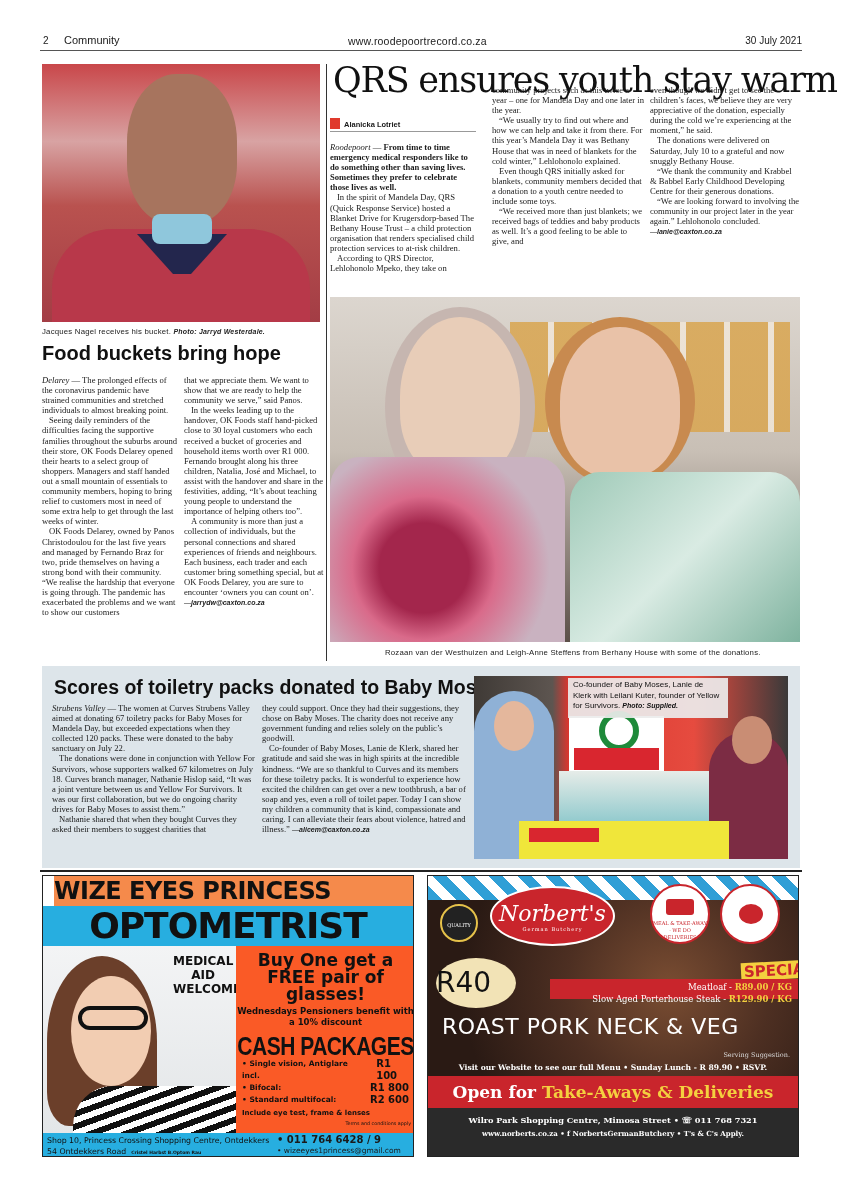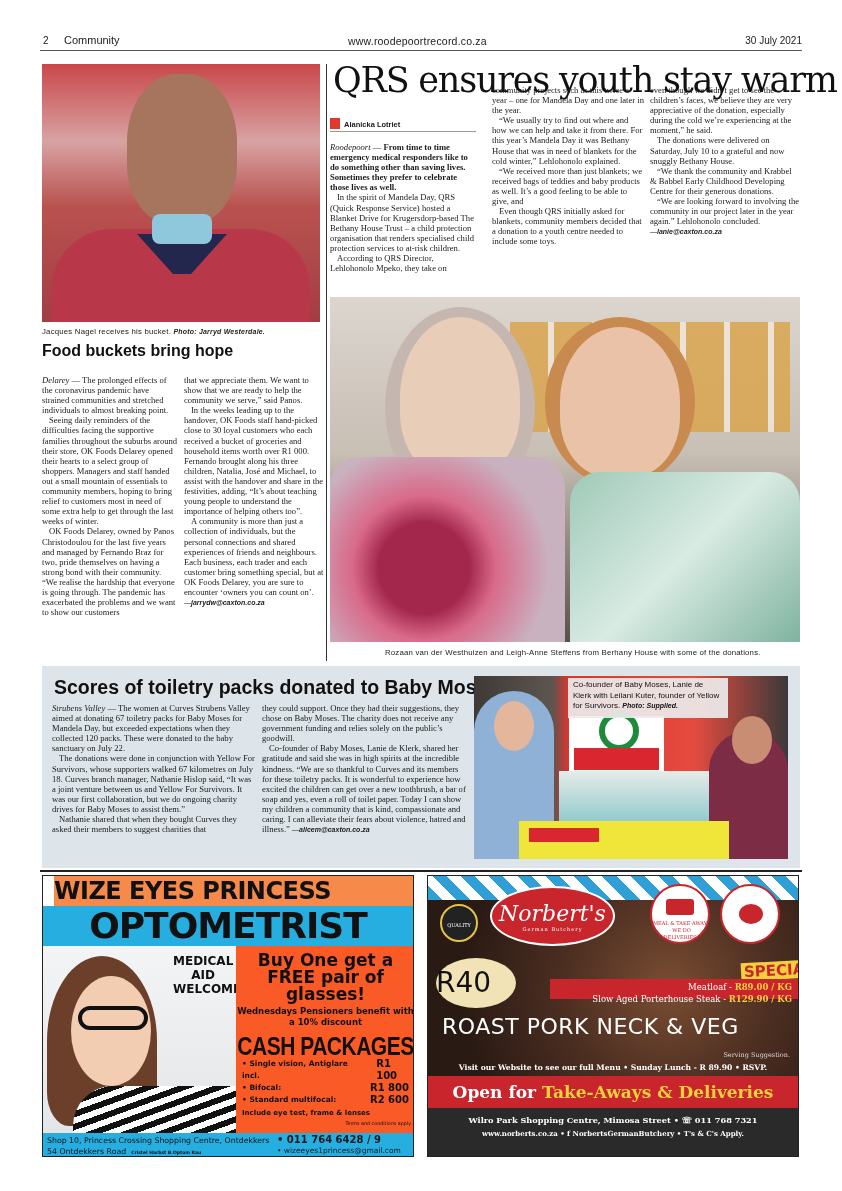--- a/index.html
+++ b/index.html
@@ -52,21 +52,21 @@
   .cap-box { left: 568px; top: 678px; width: 160px; height: 40px; background: rgba(235,235,235,0.92);
     font-family: "Liberation Sans", sans-serif; font-size: 8px; line-height: 10.5px; padding: 2px 5px; color:#111; }
   .cap-box i { font-weight: bold; font-size: 7px; }
 
   
   .caption { font-family: "Liberation Sans", sans-serif; font-size: 7.8px; color:#222; letter-spacing: 0.2px; white-space: nowrap; }
   .caption .credit { font-style: italic; font-weight: bold; font-size: 7px; }
 
   
   .h-qrs { left: 333px; top: 60px; font-family: "DejaVu Serif", serif; font-size: 35px; letter-spacing: -1.2px; font-weight: normal; color:#111; white-space: nowrap; }
-  .h-food { left: 42px; top: 342px; font-family: "Liberation Sans", sans-serif; font-size: 16px; color:#111; white-space: nowrap; }
+  .h-food { left: 42px; top: 342px; font-family: "Liberation Sans", sans-serif; font-size: 20px; color:#111; white-space: nowrap; }
   .h-baby { left: 54px; top: 676px; font-family: "Liberation Sans", sans-serif; font-size: 19.5px; color:#111; white-space: nowrap; }
   .vrule { left: 326px; top: 64px; width: 1px; height: 597px; background:#333; }
 
   
   .byline { left: 330px; top: 118px; width: 146px; height: 14px; border-bottom: 1px solid #999; font-family: "Liberation Sans", sans-serif; font-size: 7.5px; font-weight: bold; }
   .byline .sq { display:inline-block; width: 10px; height: 11px; background:#e03a2d; vertical-align: -2px; margin-right: 4px; }
 
   
   .col { font-family: "Liberation Serif", serif; font-size: 8.6px; line-height: 10.1px; color:#1a1a1a; text-align: left; }
   .col p { text-indent: 7px; }
@@ -163,22 +163,22 @@
 </div>
 
 <div class="abs col c-qrs1">
   <p class="first"><span class="place">Roodepoort</span> — <span class="lead">From time to time emergency medical responders like to do something other than saving lives. Sometimes they prefer to celebrate those lives as well.</span></p>
   <p>In the spirit of Mandela Day, QRS (Quick Response Service) hosted a Blanket Drive for Krugersdorp-based The Bethany House Trust – a child protection organisation that renders specialised child protection services to at-risk children.</p>
   <p>According to QRS Director, Lehlohonolo Mpeko, they take on</p>
 </div>
 <div class="abs col c-qrs2">
   <p class="first">community projects such as this twice a year – one for Mandela Day and one later in the year.</p>
   <p>“We usually try to find out where and how we can help and take it from there. For this year’s Mandela Day it was Bethany House that was in need of blankets for the cold winter,” Lehlohonolo explained.</p>
+  <p>Even though QRS initially asked for blankets, community members decided that a donation to a youth centre needed to include some toys.</p>
   <p>“We received more than just blankets; we received bags of teddies and baby products as well. It’s a good feeling to be able to give, and</p>
-  <p>Even though QRS initially asked for blankets, community members decided that a donation to a youth centre needed to include some toys.</p>
 </div>
 <div class="abs col c-qrs3">
   <p class="first">even though we didn’t get to see the children’s faces, we believe they are very appreciative of the donation, especially during the cold we’re experiencing at the moment,” he said.</p>
   <p>The donations were delivered on Saturday, July 10 to a grateful and now snuggly Bethany House.</p>
   <p>“We thank the community and Krabbel &amp; Babbel Early Childhood Developing Centre for their generous donations.</p>
   <p>“We are looking forward to involving the community in our project later in the year again.” Lehlohonolo concluded.</p>
   <p class="first"><span class="email">—lanie@caxton.co.za</span></p>
 </div>
 
 <div class="abs photo photo-qrs">

